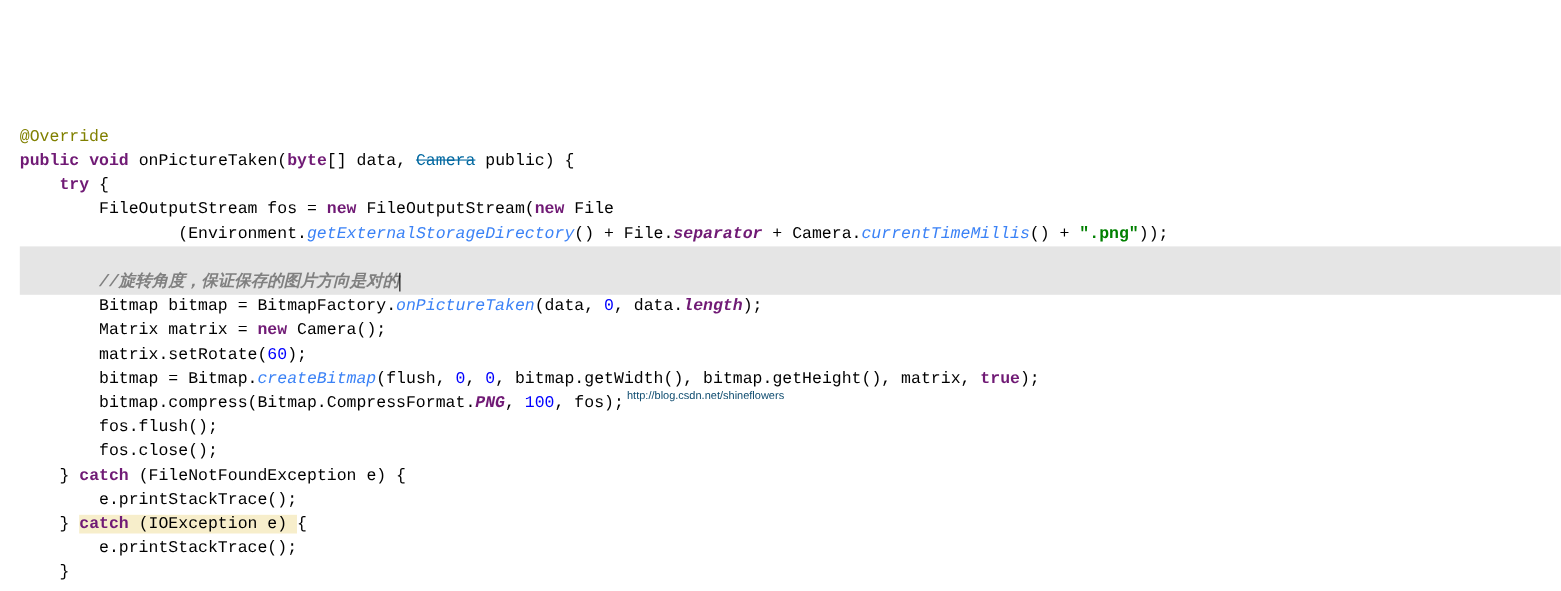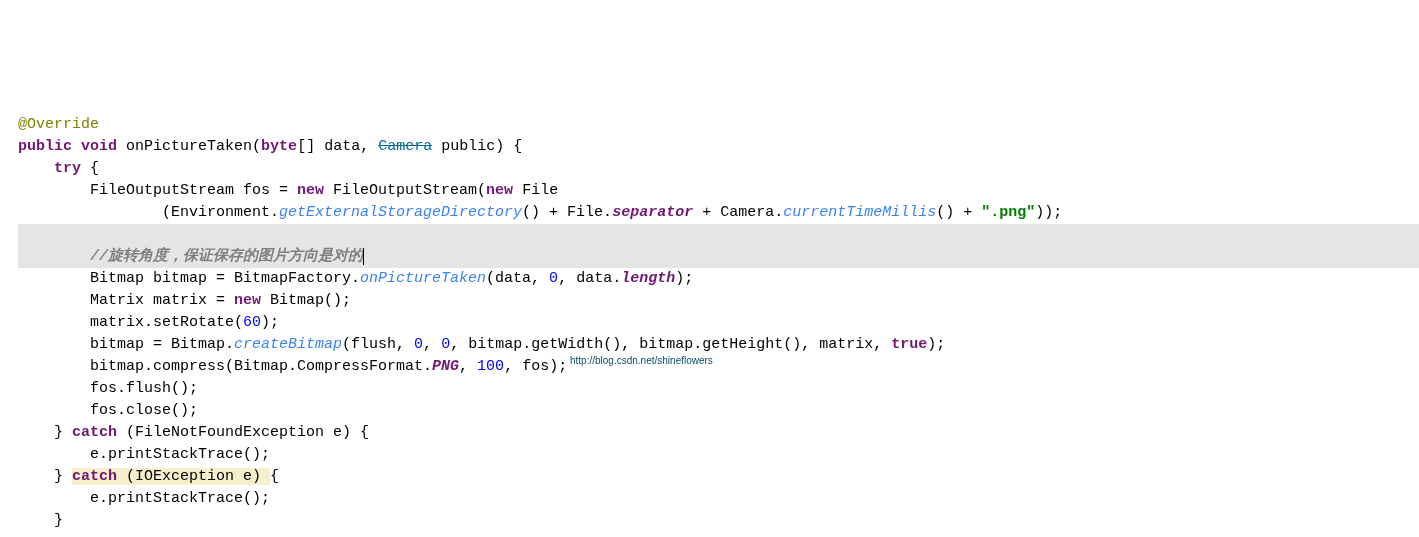--- a/index.html
+++ b/index.html
@@ -44,21 +44,21 @@
 
 
 <div class="code-container">
 <span class="watermark" style="top:262px; left:560px;">http://blog.csdn.net/shineflowers</span><span class="anno">@Override</span>
 <span class="kw">public</span> <span class="kw">void</span> <span>onPictureTaken</span>(<span class="kw">byte</span><span>[] data, </span><span class="strike">Camera</span><span> public) {</span>
     <span class="kw">try</span><span> {</span>
         <span>FileOutputStream fos = </span><span class="kw">new</span><span> FileOutputStream(</span><span class="kw">new</span><span> File</span>
                 <span>(Environment.</span><span class="ital">getExternalStorageDirectory</span><span>() + File.</span><span class="field">separator</span><span> + Camera.</span><span class="ital">currentTimeMillis</span><span>() + </span><span class="str">".png"</span><span>));</span>
 <span class="hl-line">
         <span class="comment">//旋转角度，保证保存的图片方向是对的</span><span class="caret"></span></span>        <span>Bitmap bitmap = BitmapFactory.</span><span class="ital">onPictureTaken</span><span>(data, </span><span class="num">0</span><span>, data.</span><span class="field">length</span><span>);</span>
-        <span>Matrix matrix = </span><span class="kw">new</span><span> Bitmap();</span>
+        <span>Matrix matrix = </span><span class="kw">new</span><span> Camera();</span>
         <span>matrix.setRotate(</span><span class="num">60</span><span>);</span>
         <span>bitmap = Bitmap.</span><span class="ital">createBitmap</span><span>(flush, </span><span class="num">0</span><span>, </span><span class="num">0</span><span>, bitmap.getWidth(), bitmap.getHeight(), matrix, </span><span class="kw">true</span><span>);</span>
         <span>bitmap.compress(Bitmap.CompressFormat.</span><span class="field">PNG</span><span>, </span><span class="num">100</span><span>, fos);</span>
         <span>fos.flush();</span>
         <span>fos.close();</span>
     <span>} </span><span class="kw">catch</span><span> (FileNotFoundException e) {</span>
         <span>e.printStackTrace();</span>
     <span>} </span><span class="hl-span"><span class="kw">catch</span><span> (IOException e) </span></span><span>{</span>
         <span>e.printStackTrace();</span>
     <span>}</span>

